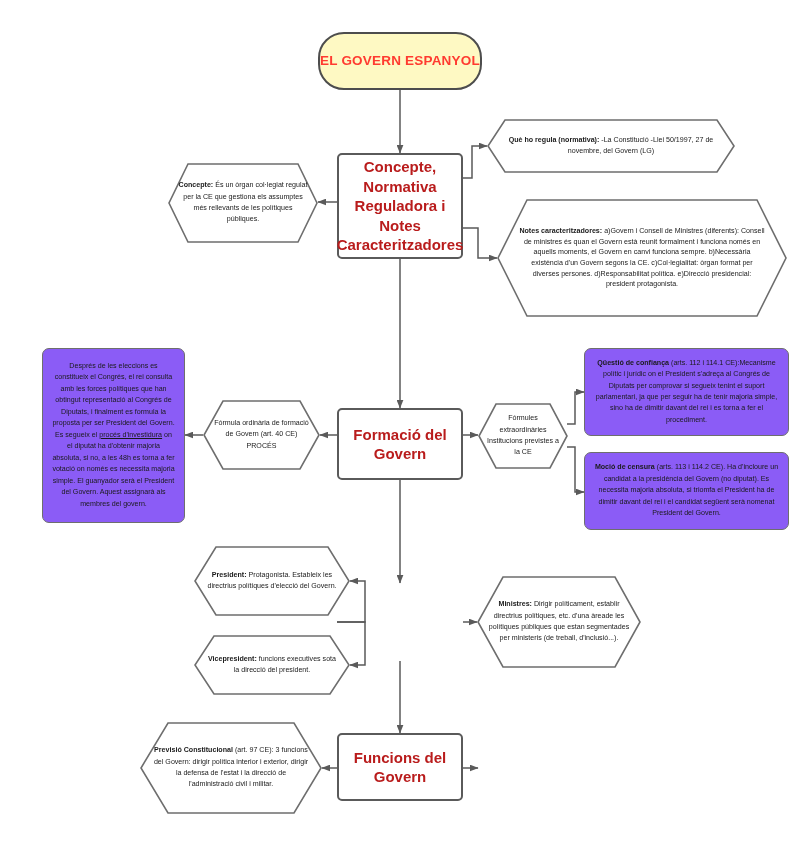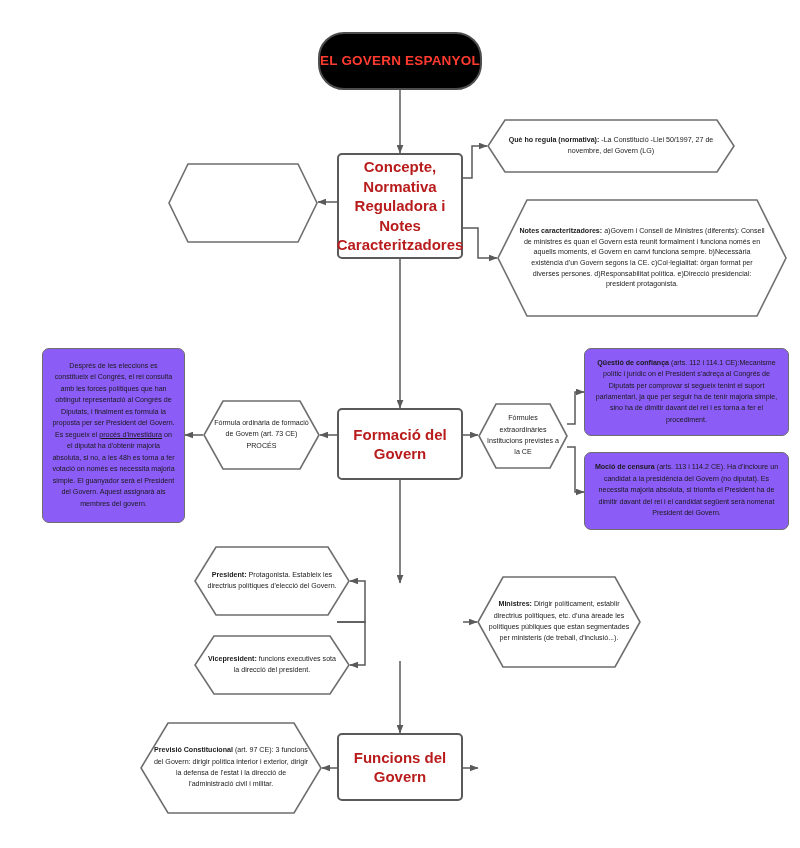--- a/index.html
+++ b/index.html
@@ -35,21 +35,21 @@
     align-items: center;
     justify-content: center;
     text-align: center;
     color: #1a1a1a;
   }
 
   
   .pill {
     border: 2px solid #4d4d4d;
     border-radius: 26px;
-    background: #000000;
+    background: #fef9c3;
     color: #ff3b30;
     font-weight: bold;
     font-size: 13.5px;
     line-height: 1.25;
     letter-spacing: .2px;
   }
 
   
   .rect {
     border: 2px solid #5a5a5a;
@@ -151,20 +151,21 @@
   </div>
 
   <div class="node rect" style="left:337px; top:153px; width:126px; height:106px;">
     <span>Concepte, Normativa Reguladora i Notes Caracteritzadores</span>
   </div>
 
   <div class="node hex" style="left:168px; top:163px; width:150px; height:80px;">
     <svg class="shell" viewBox="0 0 150 80" preserveAspectRatio="none">
       <polygon points="20,1 130,1 149,40 130,79 20,79 1,40" fill="#ffffff" stroke="#6e6e6e" stroke-width="1.6" vector-effect="non-scaling-stroke"></polygon>
     </svg>
+    <div class="txt"><b>Concepte:</b> És un òrgan col·legiat regulat per la CE que gestiona els assumptes més rellevants de les polítiques públiques.</div>
   </div>
 
   <div class="node hex" style="left:487px; top:119px; width:248px; height:54px;">
     <svg class="shell" viewBox="0 0 248 54" preserveAspectRatio="none">
       <polygon points="18,1 230,1 247,27 230,53 18,53 1,27" fill="#ffffff" stroke="#6e6e6e" stroke-width="1.6" vector-effect="non-scaling-stroke"></polygon>
     </svg>
     <div class="txt"><b>Què ho regula (normativa):</b> -La Constitució -Llei 50/1997, 27 de novembre, del Govern (LG)</div>
   </div>
 
   <div class="node hex" style="left:497px; top:199px; width:290px; height:118px;">
@@ -175,21 +176,21 @@
   </div>
 
   <div class="node rect" style="left:337px; top:408px; width:126px; height:72px;justify-content:center;">
     <span>Formació del Govern</span>
   </div>
 
   <div class="node hex" style="left:203px; top:400px; width:117px; height:70px;">
     <svg class="shell" viewBox="0 0 117 70" preserveAspectRatio="none">
       <polygon points="20,1 97,1 116,35 97,69 20,69 1,35" fill="#ffffff" stroke="#6e6e6e" stroke-width="1.6" vector-effect="non-scaling-stroke"></polygon>
     </svg>
-    <div class="txt">Fórmula ordinària de formació de Govern (art. 73 CE) PROCÉS</div>
+    <div class="txt">Fórmula ordinària de formació de Govern (art. 40 CE) PROCÉS</div>
   </div>
 
   <div class="node boxtext" style="left:42px; top:348px; width:143px; height:175px;">
     <div class="t">Després de les eleccions es constitueix el Congrés, el rei consulta amb les forces polítiques que han obtingut representació al Congrés de Diputats, i finalment es formula la proposta per ser President del Govern. Es segueix el <u>procés d'investidura</u> on el diputat ha d'obtenir majoria absoluta, si no, a les 48h es torna a fer votació on només es necessita majoria simple. El guanyador serà el President del Govern. Aquest assignarà als membres del govern.</div>
   </div>
 
   <div class="node hex" style="left:478px; top:403px; width:90px; height:66px;">
     <svg class="shell" viewBox="0 0 90 66" preserveAspectRatio="none">
       <polygon points="18,1 72,1 89,33 72,65 18,65 1,33" fill="#ffffff" stroke="#6e6e6e" stroke-width="1.6" vector-effect="non-scaling-stroke"></polygon>
     </svg>

